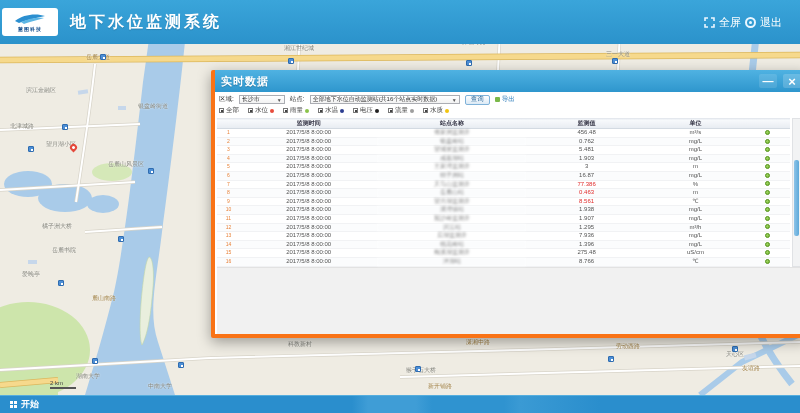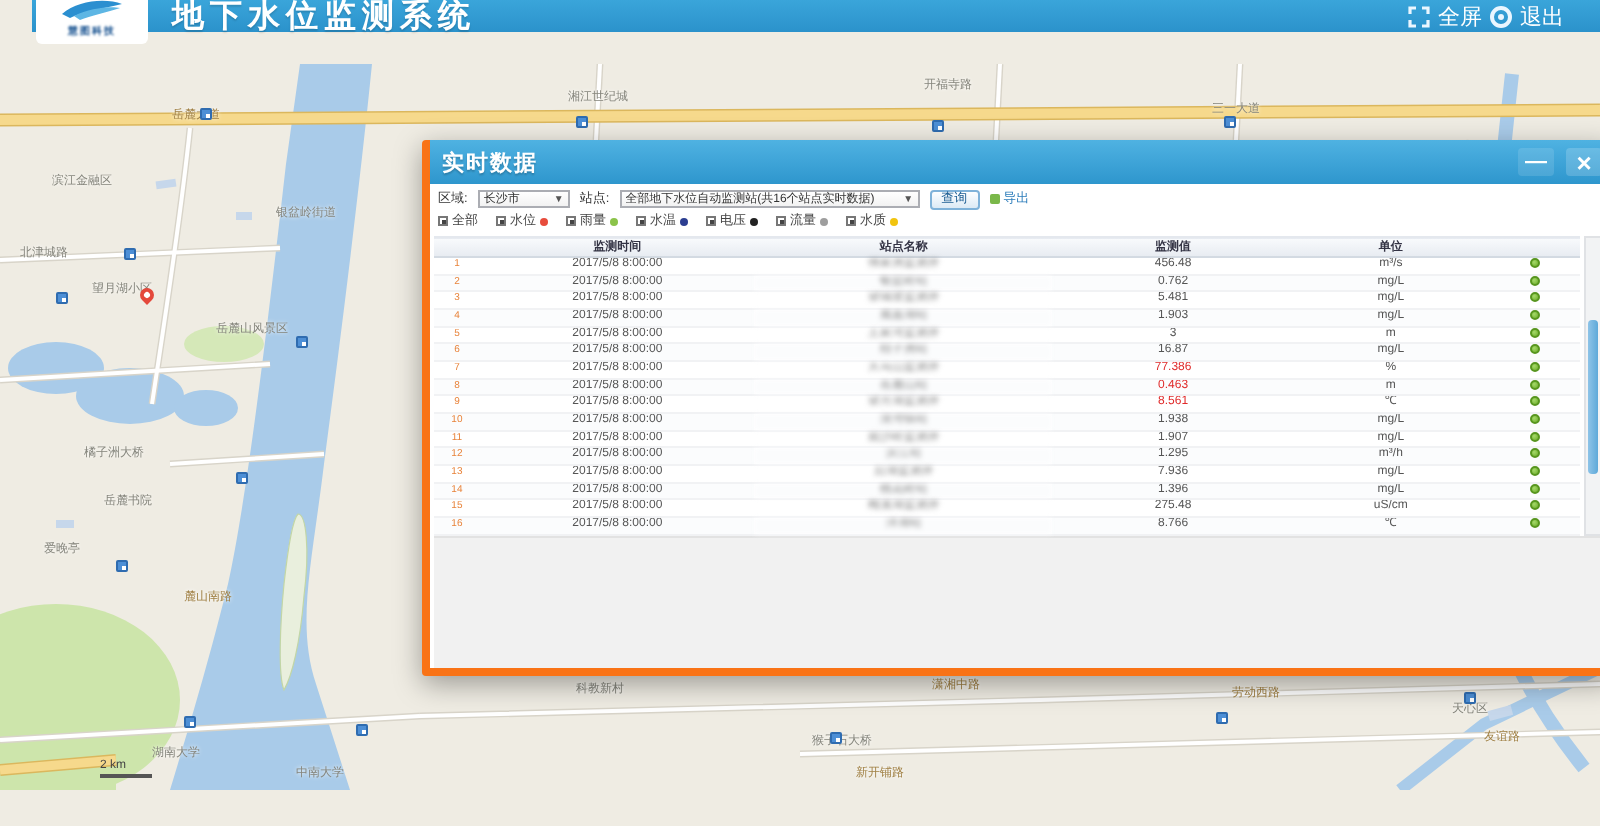--- a/index.html
+++ b/index.html
@@ -1,21 +1,21 @@
 <!DOCTYPE html>
 <html><head>
 <meta charset="utf-8">
 <style>
   * { margin:0; padding:0; box-sizing:border-box; }
   html,body { width:800px; height:413px; overflow:hidden; }
   body { font-family:"Liberation Sans", sans-serif; }
   .app { position:relative; width:800px; height:413px; overflow:hidden; background:#efece3; }
 
   
-  .header { position:absolute; top:0; left:16px; right:0; height:16px;
+  .header { position:absolute; top:0; left:0; right:0; height:44px;
     background:linear-gradient(#3aa5da,#2b92cb); z-index:30; display:flex; align-items:center; }
   .logo-box { width:56px; height:28px; background:#fff; border-radius:3px; margin:2px 0 2px 2px;
     display:flex; flex-direction:column; align-items:center; justify-content:center; overflow:hidden; }
   .logo-text { font-size:5px; font-weight:bold; color:#15508f; letter-spacing:1px; filter:blur(.4px); }
   .app-title { color:#fff; font-size:16px; font-weight:bold; letter-spacing:3px; margin-left:12px;
     text-shadow:0 1px 1px rgba(0,0,0,.15); }
   .header-right { margin-left:auto; display:flex; align-items:center; gap:4px; padding-right:18px; }
   .hbtn { display:flex; align-items:center; gap:4px; color:#fff; font-size:11px; cursor:pointer; }
   .exit-ico { width:11px; height:11px; border:2px solid #eaf6ff; border-radius:50%; position:relative; }
   .exit-ico::after { content:""; position:absolute; left:2px; top:2px; width:3px; height:3px;
@@ -544,14 +544,25 @@
         </table>
         <div class="vscroll">
           <div class="thumb"></div>
         </div>
       </div>
 
       <div class="modal-empty"></div>
     </div>
   </div>
 
+  <div class="taskbar">
+    <div class="start-btn">
+      <span class="grid-ico">
+          <i></i>
+          <i></i>
+          <i></i>
+          <i></i>
+        </span>
+      <span>开始</span>
+    </div>
+  </div>
 
 </div>
 
 </body></html>

